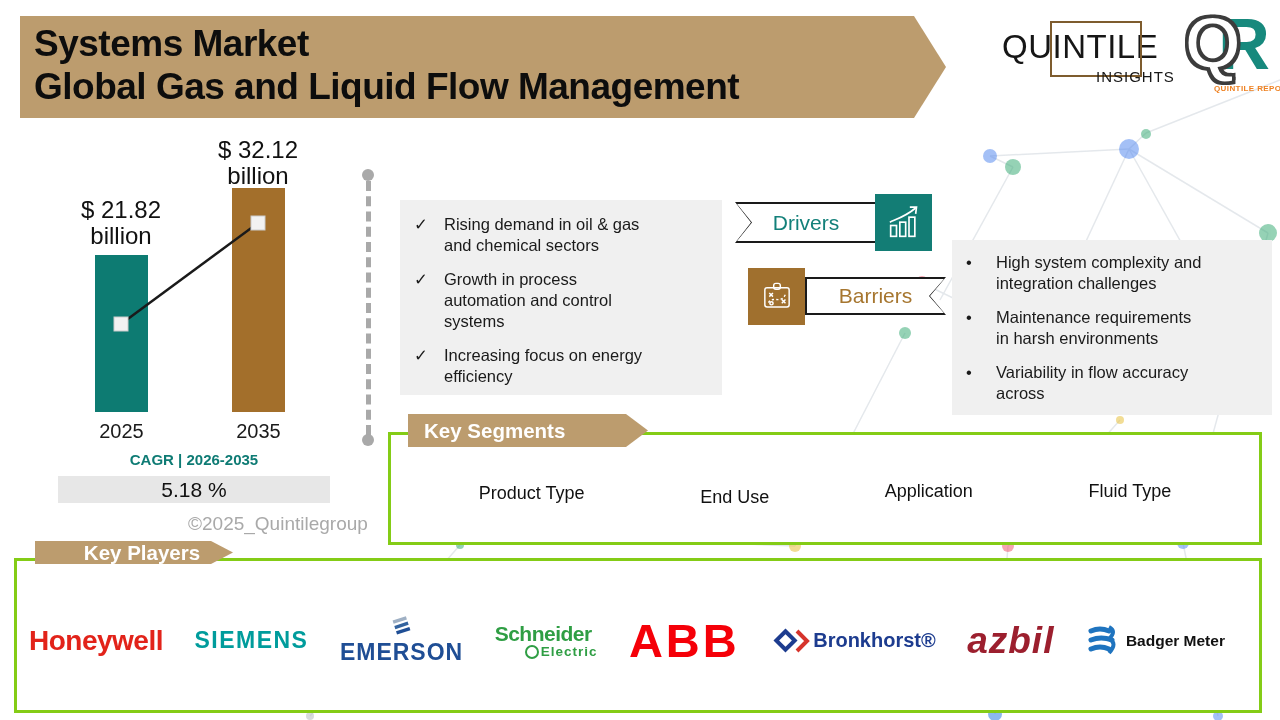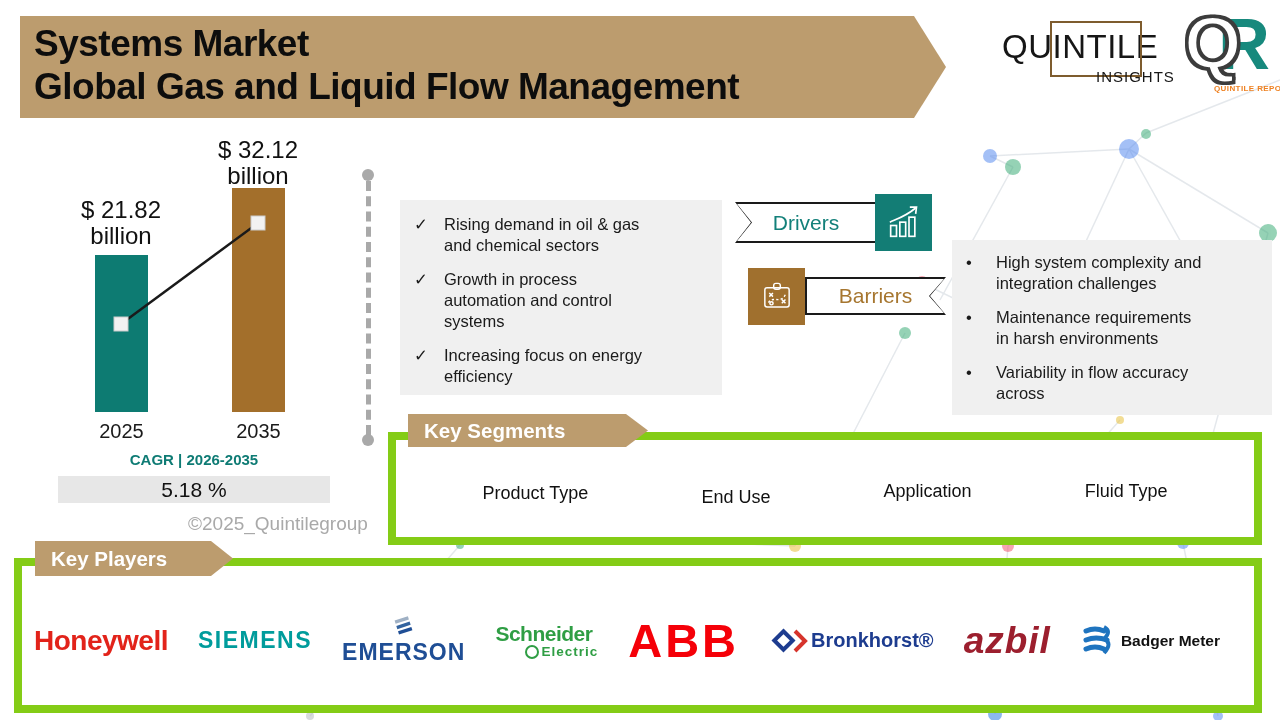--- a/index.html
+++ b/index.html
@@ -59,28 +59,28 @@
   .ribbon-drivers{left:735px;top:202px;width:142px;height:41px;
     clip-path:polygon(0 0,100% 0,100% 100%,0 100%,16px 50%);}
   .ribbon-drivers .ribbon-inner{clip-path:polygon(0 0,100% 0,100% 100%,0 100%,15px 50%);color:#13807a;}
   .ribbon-barriers{left:805px;top:277px;width:141px;height:38px;
     clip-path:polygon(0 0,100% 0,calc(100% - 16px) 50%,100% 100%,0 100%);text-decoration:underline;}
   .ribbon-barriers .ribbon-inner{clip-path:polygon(0 0,100% 0,calc(100% - 15px) 50%,100% 100%,0 100%);color:#a6762f;}
   .icon-square{width:57px;height:57px;z-index:3;display:flex;align-items:center;justify-content:center;}
   .drivers-icon-square{left:875px;top:194px;background:#137d75;}
   .barriers-icon-square{left:748px;top:268px;background:#a0702e;}
   
-  .outlined-box{background:#fff;border:8px solid #84cc16;box-sizing:border-box;z-index:1;}
+  .outlined-box{background:#fff;border:3px solid #84cc16;box-sizing:border-box;z-index:1;}
   .segments-box{left:388px;top:432px;width:874px;height:113px;}
   .players-box{left:14px;top:558px;width:1248px;height:155px;}
   .tan-banner{background:#bc9c6e;z-index:4;color:#fff;font-weight:bold;font-size:20.5px;
     display:flex;align-items:center;padding-left:16px;box-sizing:border-box;
     clip-path:polygon(0 0,calc(100% - 22px) 0,100% 50%,calc(100% - 22px) 100%,0 100%);}
   .segments-banner{left:408px;top:414px;width:240px;height:33px;}
-  .players-banner{left:35px;top:541px;width:198px;height:35px;}
+  .players-banner{left:35px;top:541px;width:198px;height:23px;justify-content:center;}
   .segments-row{position:absolute;left:0;top:0;width:100%;height:100%;display:flex;
     align-items:center;justify-content:space-around;padding:10px 30px 0 30px;box-sizing:border-box;}
   .segment-item{font-size:18px;color:#111;}
   .seg-nudge-down{transform:translateY(4px);}
   .seg-nudge-up{transform:translateY(-2px);}
   .players-row{position:absolute;left:0;top:0;width:100%;height:100%;display:flex;
     align-items:center;justify-content:space-between;padding:10px 34px 0 12px;box-sizing:border-box;}
   
   .logo-honeywell{color:#e2231a;font-weight:bold;font-size:28px;letter-spacing:-0.5px;}
   .logo-siemens{color:#009c9c;font-weight:bold;font-size:23px;letter-spacing:1.5px;}

